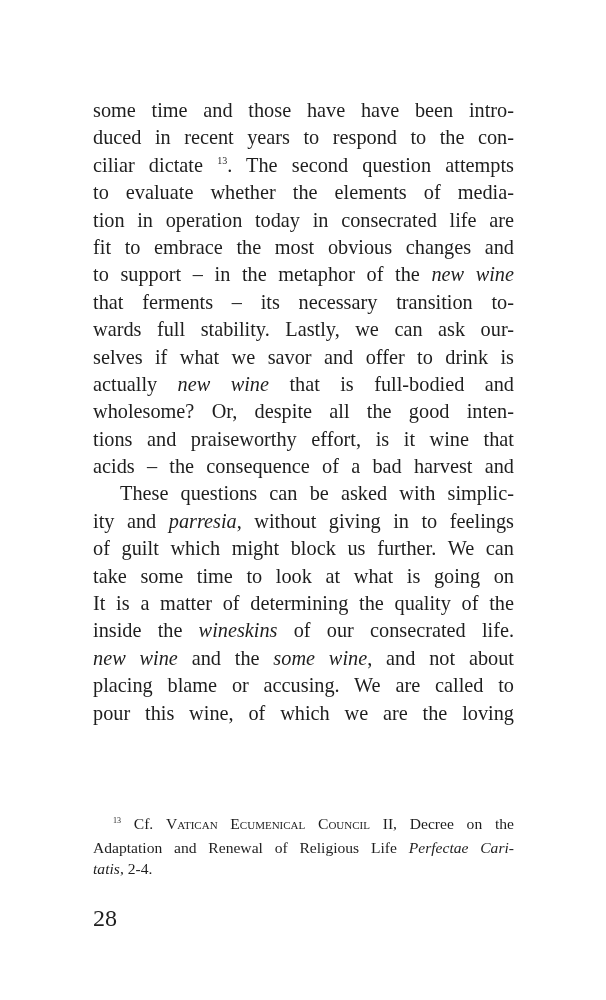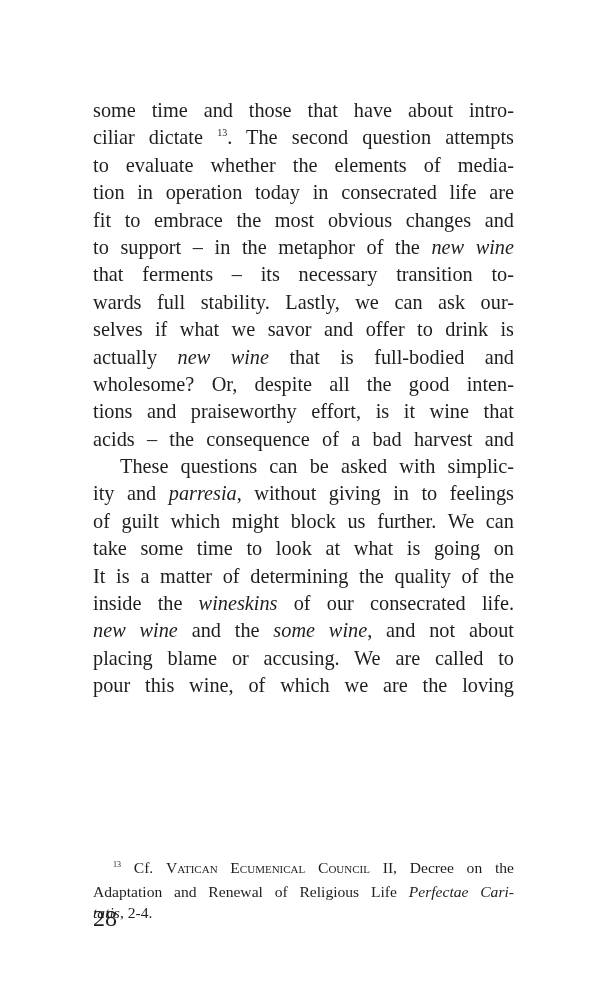--- a/index.html
+++ b/index.html
@@ -5,35 +5,36 @@
   html, body { margin: 0; padding: 0; background: #ffffff; }
   body { width: 606px; height: 1000px; position: relative; overflow: hidden; }
   .page { position: absolute; left: 93px; top: 97px; width: 421px; color: #1e1e1e;
     font-family: "Liberation Serif", "DejaVu Serif", serif; }
   .body-text { font-size: 20.3px; line-height: 27.4px; text-align: justify; margin: 0; }
   .line { display: block; text-align: justify; text-align-last: justify; height: 27.4px; white-space: nowrap; }
   .line.last { text-align-last: left; }
   .indent { padding-left: 27px; }
   sup { font-size: 10px; vertical-align: 0; position: relative; top: -8px; }
   .footnotes { position: absolute; left: 93px; top: 813px; width: 421px; color: #1e1e1e;
-    font-family: "Liberation Serif", "DejaVu Serif", serif; font-size: 15.6px; line-height: 21px; margin-top: 44px; }
+    font-family: "Liberation Serif", "DejaVu Serif", serif; font-size: 15.6px; line-height: 21px; }
   .fn-line { display: block; text-align: justify; text-align-last: justify; white-space: nowrap; }
   .fn-line.last { text-align-last: left; }
   .fn-line.first { padding-left: 20px; }
   .sc { font-variant: small-caps; }
   .fn-sup { font-size: 8px; position: relative; top: -6px; }
   .page-number { position: absolute; left: 93px; top: 905px; font-family: "Liberation Serif", "DejaVu Serif", serif;
     font-size: 24px; color: #1e1e1e; }
 </style>
 </head>
 <body>
 
 <div class="page">
   <div class="body-text">
-    <span class="line">some time and those that have about intro-</span>
+    <span class="line">some time and those have have been intro-</span>
+    <span class="line">duced in recent years to respond to the con-</span>
     <span class="line"><span>ciliar dictate</span> <sup>13</sup><span>. The second question attempts</span></span>
     <span class="line">to evaluate whether the elements of media-</span>
     <span class="line">tion in operation today in consecrated life are</span>
     <span class="line">fit to embrace the most obvious changes and</span>
     <span class="line"><span>to support – in the metaphor of the </span><em>new wine</em></span>
     <span class="line">that ferments – its necessary transition to-</span>
     <span class="line">wards full stability. Lastly, we can ask our-</span>
     <span class="line">selves if what we savor and offer to drink is</span>
     <span class="line"><span>actually </span><em>new wine</em><span> that is full-bodied and</span></span>
     <span class="line">wholesome? Or, despite all the good inten-</span>

